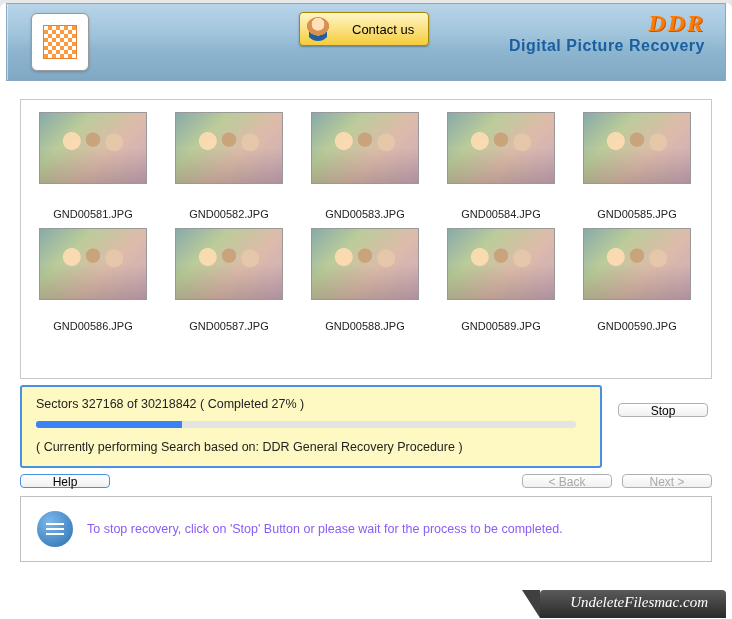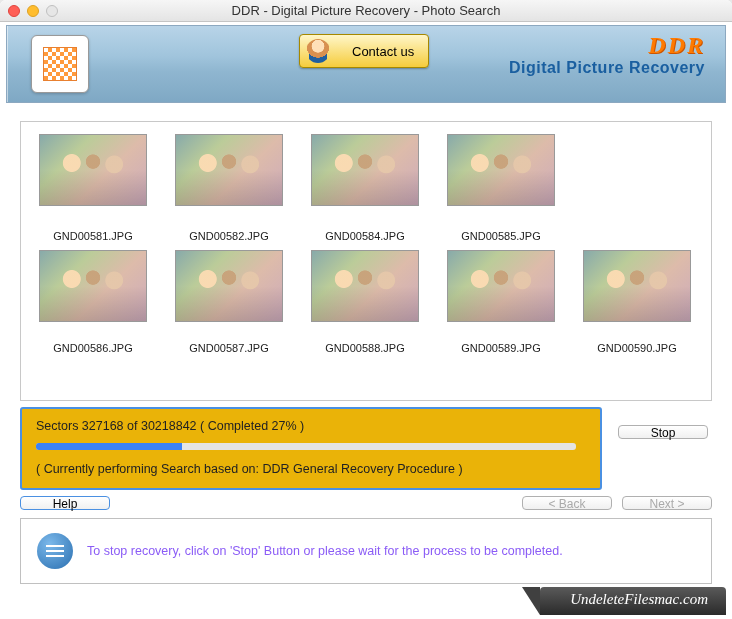--- a/index.html
+++ b/index.html
@@ -151,21 +151,21 @@
 .thumb-label { font-size: 11px; margin-top: 24px; color: #222; }
 .thumbs-row:nth-child(2) .thumb-label { margin-top: 20px; }
 
 .progress-card {
   border: 2px solid #4a90e2;
   border-radius: 3px;
   padding: 10px 24px 12px 14px;
   margin-top: 6px;
   position: relative;
   width: 582px;
-  background:#eab308;
+  background:#fef9c3;
 }
 .progress-line1 { font-size: 12.5px; color: #222; }
 .progress-bar {
   height: 7px;
   background: #e4e4e4;
   border-radius: 3px;
   margin: 10px 0 12px 0;
   position: relative;
   overflow: hidden;
 }
@@ -239,28 +239,20 @@
   left:-18px; top:0;
   border-right: 18px solid #404040;
   border-bottom: 28px solid transparent;
 }
 </style>
 </head>
 <body>
 
 <div class="window">
 
-  <div class="titlebar">
-    <div class="traffic-lights">
-      <div class="traffic-light tl-red"></div>
-      <div class="traffic-light tl-yellow"></div>
-      <div class="traffic-light tl-green"></div>
-    </div>
-    <div class="title-text">DDR - Digital Picture Recovery - Photo Search</div>
-  </div>
 
   <div class="banner">
     <div class="logo-box">
       <div class="logo-inner"></div>
     </div>
     <button class="contact-btn">
       <span class="contact-icon"></span>
       <span>Contact us</span>
     </button>
     <div class="brand">
@@ -276,20 +268,24 @@
         <div class="thumb">
           <div class="thumb-img"></div>
           <div class="thumb-label">GND00581.JPG</div>
         </div>
         <div class="thumb">
           <div class="thumb-img"></div>
           <div class="thumb-label">GND00582.JPG</div>
         </div>
         <div class="thumb">
           <div class="thumb-img"></div>
+          <div class="thumb-label">GND00583.JPG</div>
+        </div>
+        <div class="thumb">
+          <div class="thumb-img"></div>
           <div class="thumb-label">GND00584.JPG</div>
         </div>
         <div class="thumb">
           <div class="thumb-img"></div>
           <div class="thumb-label">GND00585.JPG</div>
         </div>
       </div>
       <div class="thumbs-row">
         <div class="thumb">
           <div class="thumb-img"></div>

